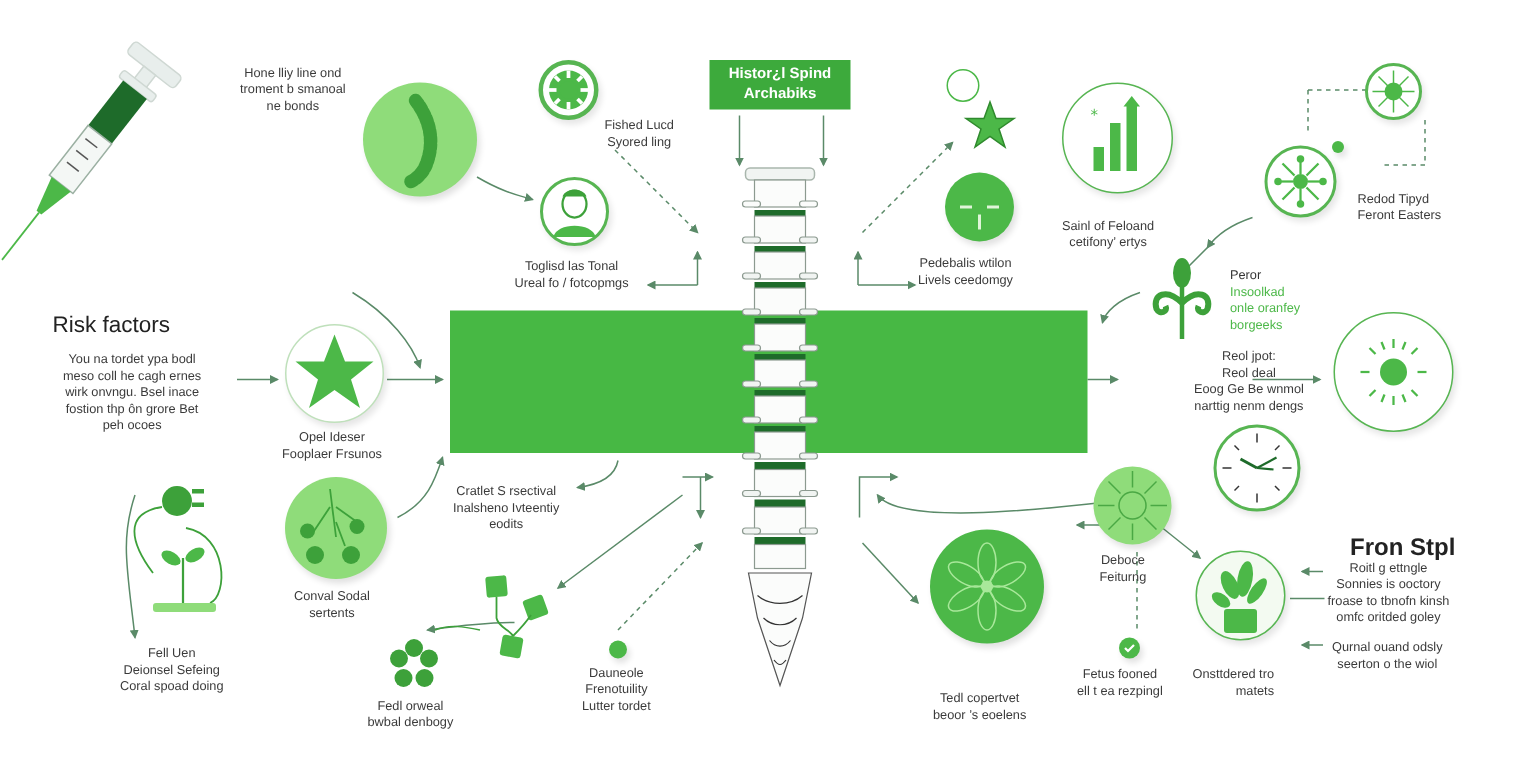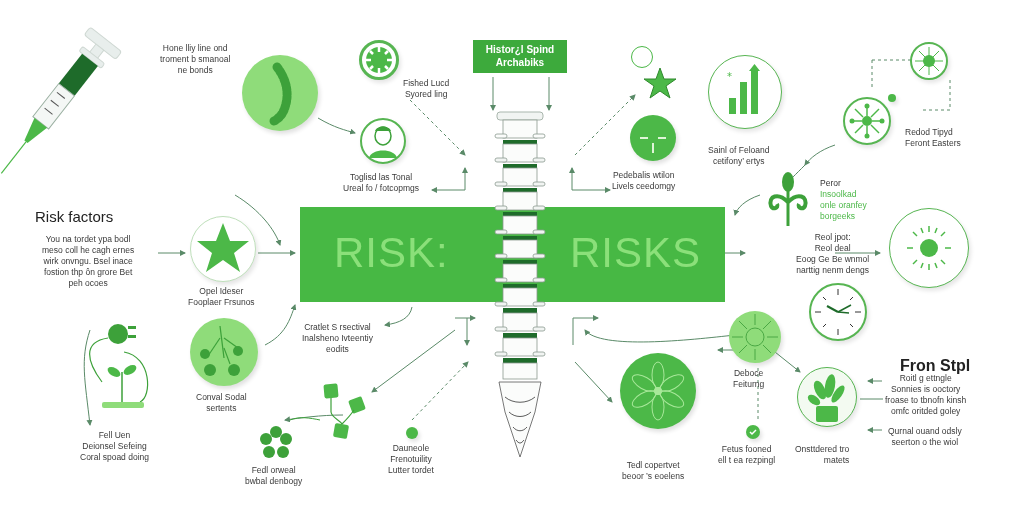--- a/index.html
+++ b/index.html
@@ -232,22 +232,20 @@
 </div>
 
 <div class="circle c-fill" style="left:406px;top:427px;width:12px;height:12px;"></div>
 <div class="lbl" style="left:388px;top:443px;">
   <span class="line">Dauneole</span>
   <span class="line">Frenotuility</span>
   <span class="line">Lutter tordet</span>
 </div>
 
 <div class="banner">
-  <div class="banner-word" style="left:34px;">RISK:</div>
-  <div class="banner-word" style="left:270px;">RISKS</div>
 </div>
 
 <svg width="70" height="360" style="left:485px;top:112px;">
   <g>
     <rect x="12" y="0" width="46" height="8" rx="3" fill="#f1f4f2" stroke="#a9b6ad"></rect>
 
     <g id="v" fill="#fbfcfb" stroke="#8c9a90" stroke-width="0.8">
       <rect x="18" y="8" width="34" height="18"></rect>
       <rect x="10" y="22" width="12" height="4" rx="2"></rect>
         <rect x="48" y="22" width="12" height="4" rx="2"></rect>

